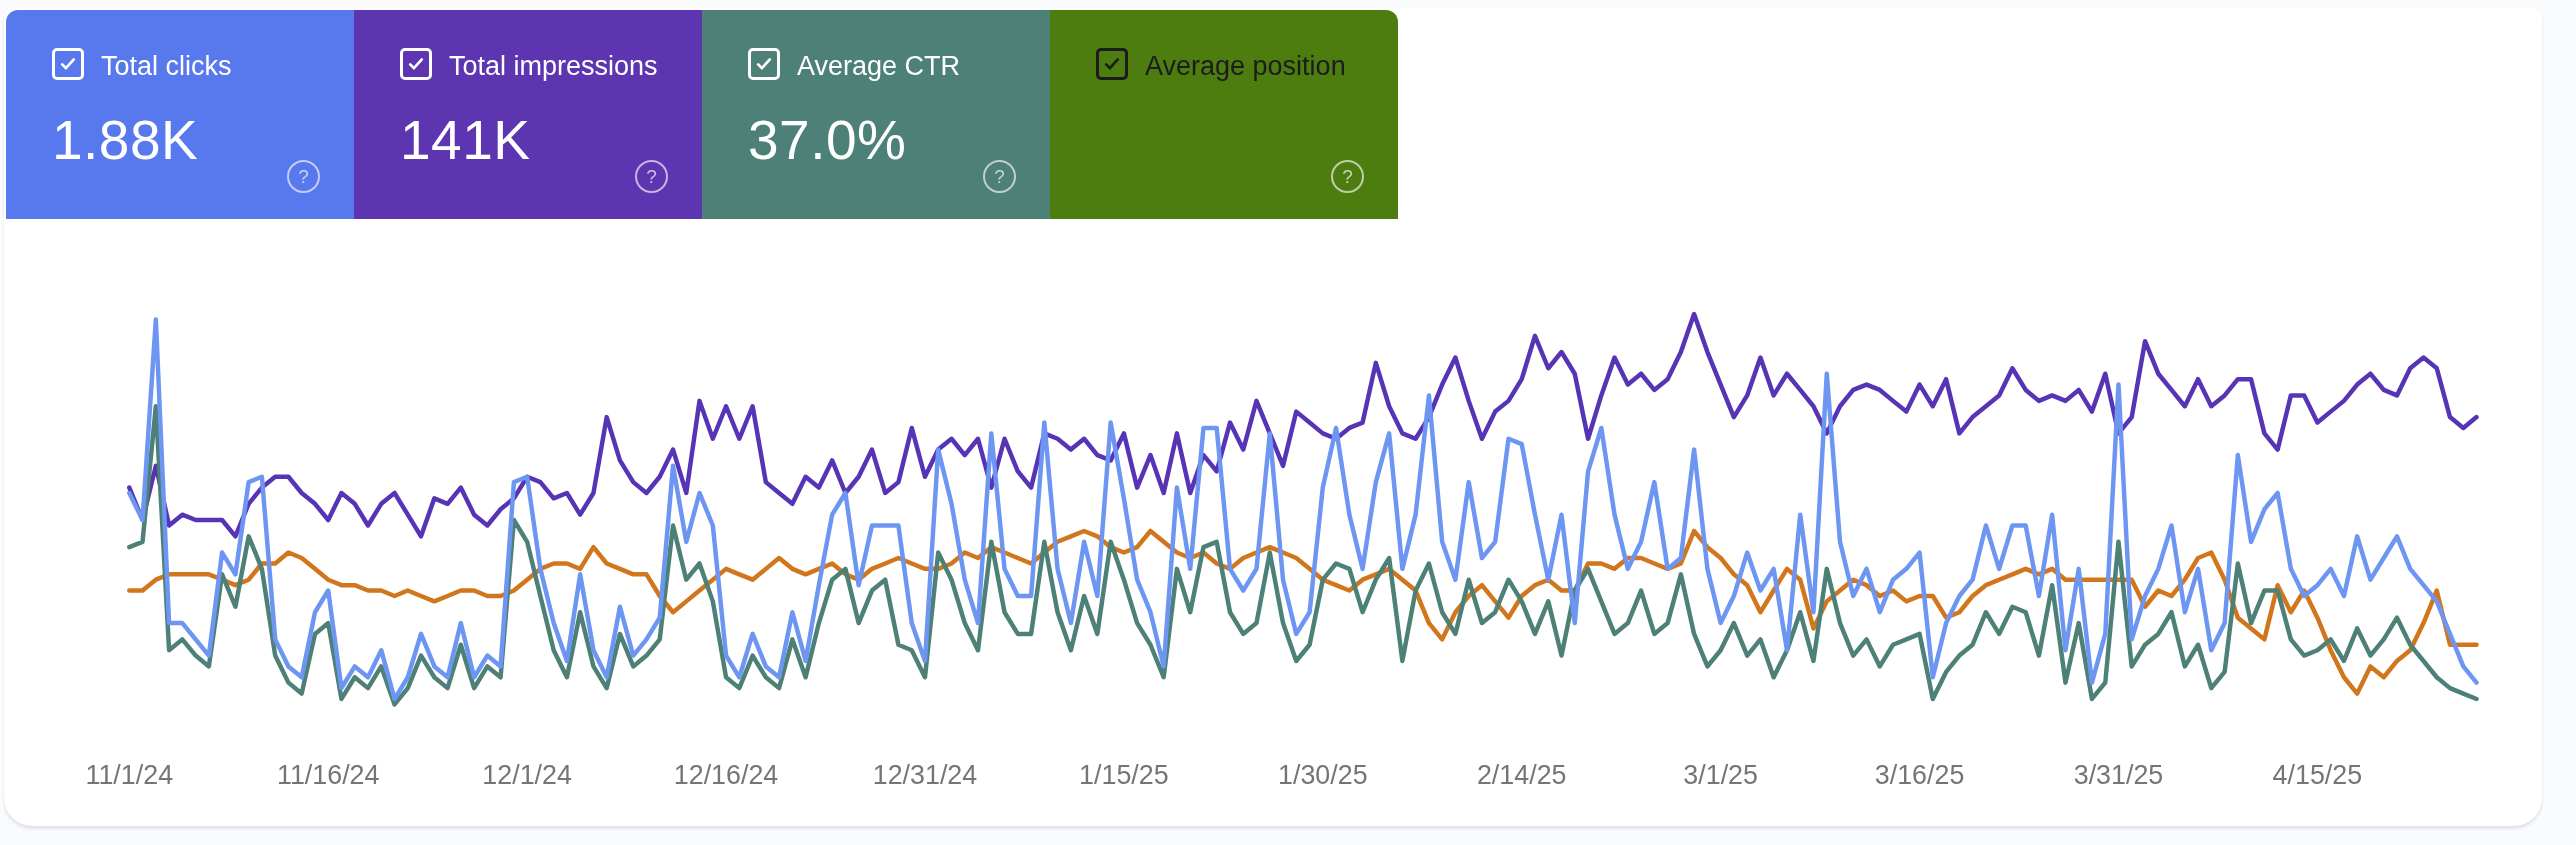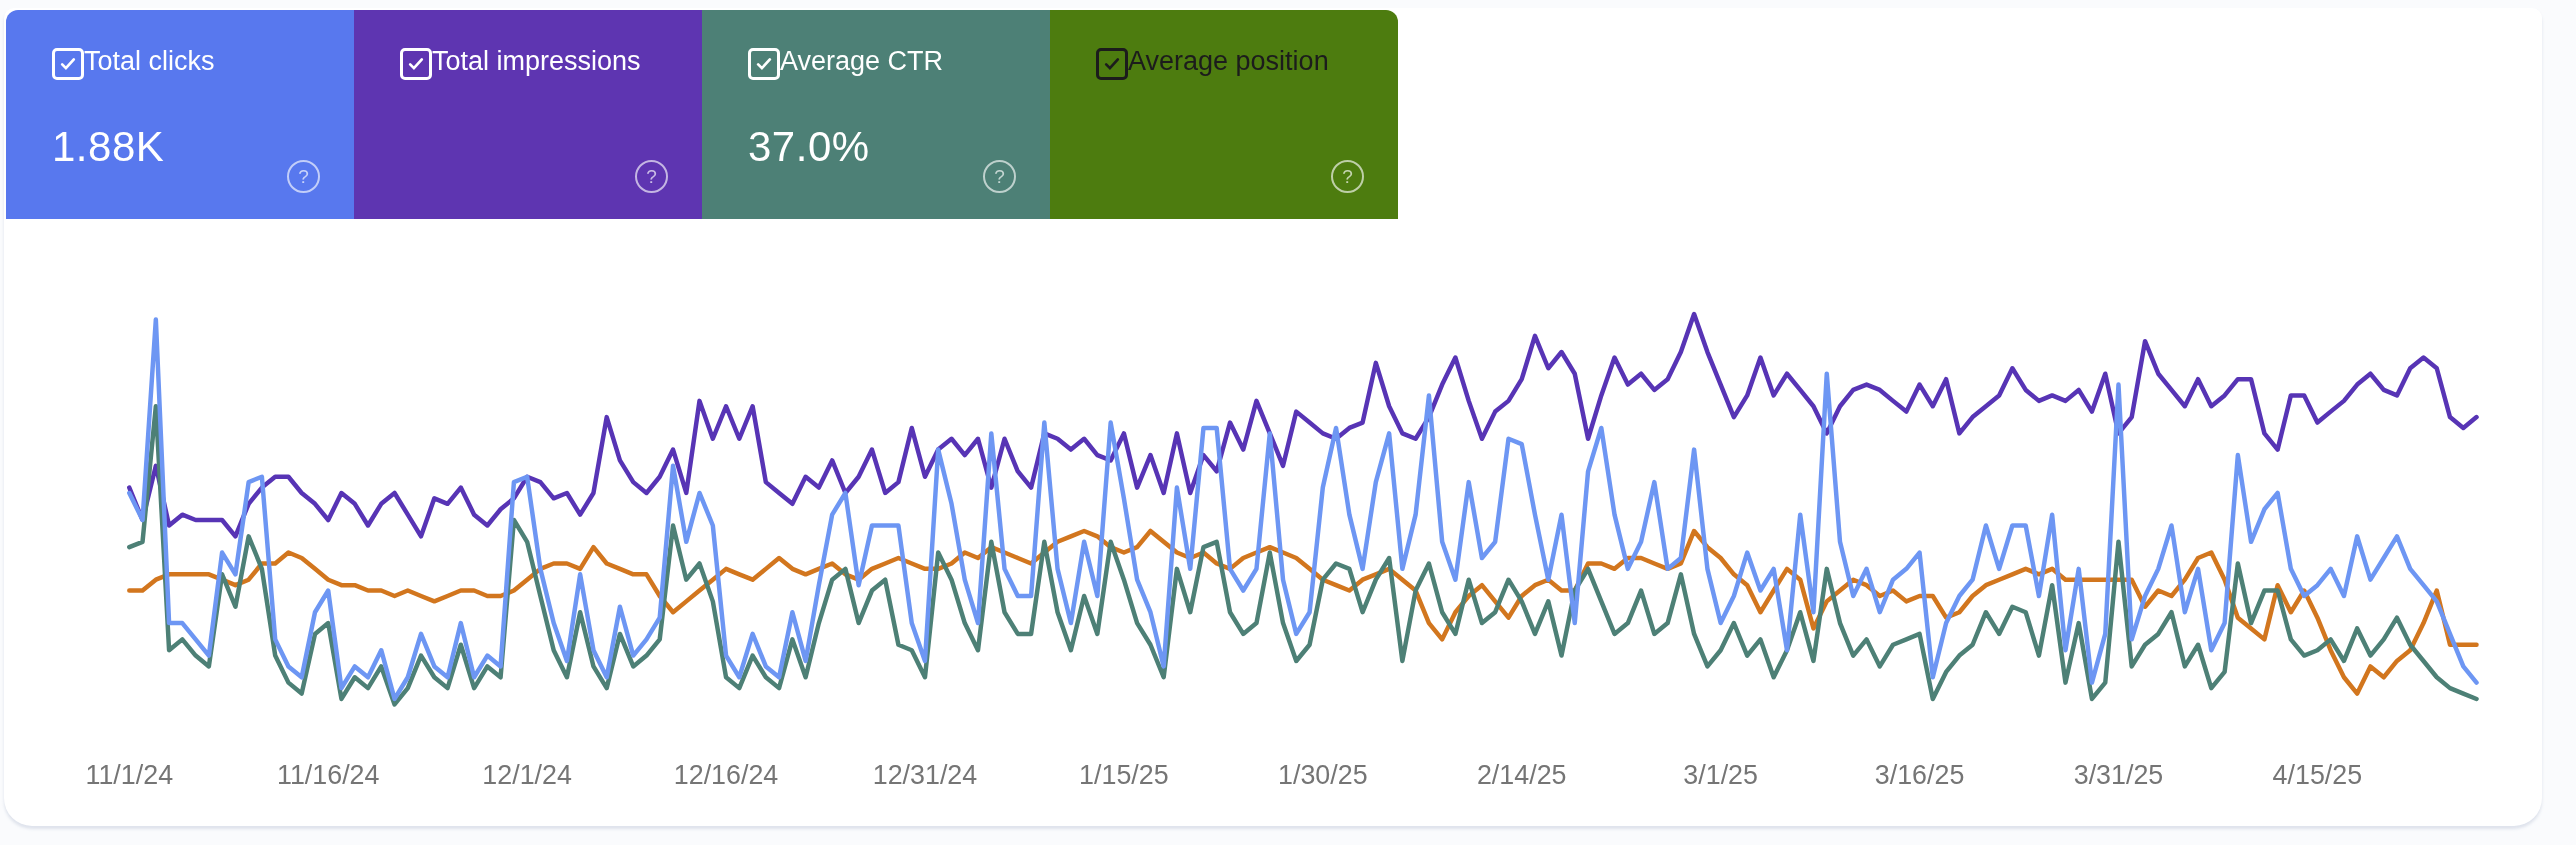--- a/index.html
+++ b/index.html
@@ -3,25 +3,25 @@
 <meta charset="utf-8">
 <style>
   html,body{margin:0;padding:0;background:#fdfdfe;font-family:"Liberation Sans",sans-serif;}
   #screen{position:relative;width:2576px;height:845px;background:#fafbfd;overflow:hidden;}
   #panel{position:absolute;left:4px;top:8px;width:2538px;height:818px;background:#ffffff;
          border-radius:10px 10px 28px 28px;box-shadow:0 3px 3px rgba(188,198,214,0.45);}
   .cards-row{position:absolute;left:6px;top:10px;display:flex;}
   .card{width:348px;height:209px;box-sizing:border-box;padding:38px 0 0 46px;position:relative;cursor:pointer;}
   .card:first-child{border-radius:12px 0 0 0;}
   .card:last-child{border-radius:0 12px 0 0;}
-  .card-head{display:flex;align-items:flex-start;font-size:27px;line-height:1;}
+  .card-head{display:flex;align-items:flex-end;gap:17px;font-size:27px;line-height:1;}
   .checkbox{width:26px;height:26px;border:3px solid currentColor;border-radius:5px;display:inline-flex;
             align-items:center;justify-content:center;flex:0 0 auto;}
   .checkbox svg{width:20px;height:20px;display:block;}
-  .card-value{font-size:42px;margin-top:43px;letter-spacing:0.5px;}
+  .card-value{font-size:55px;margin-top:28px;letter-spacing:0.5px;}
   .help{position:absolute;right:34px;bottom:26px;width:29px;height:29px;border:2.5px solid rgba(255,255,255,0.85);
         border-radius:50%;color:rgba(255,255,255,0.9);font-size:19px;display:flex;align-items:center;
         justify-content:center;opacity:0.75;cursor:pointer;}
   #chart-svg{position:absolute;left:0;top:239px;}
   #chart-svg text.tick{font-family:"Liberation Sans",sans-serif;font-size:27px;fill:#757575;}
 </style>
 </head>
 <body>
 
 <div id="screen">
@@ -45,20 +45,21 @@
 
     <div class="card" style="background: rgb(94, 53, 177); color: rgb(255, 255, 255);">
       <div class="card-head">
         <span class="checkbox">
           <svg viewBox="0 0 24 24">
               <path d="M5 12.5l4.5 4.5L19 6.5" stroke="currentColor" stroke-width="3.2" fill="none" stroke-linecap="round"></path>
             </svg>
         </span>
         <span>Total impressions</span>
       </div>
+      <div class="card-value">141K</div>
       <span class="help">
           <span>?</span>
         </span>
     </div>
 
     <div class="card" style="background: rgb(77, 128, 118); color: rgb(255, 255, 255);">
       <div class="card-head">
         <span class="checkbox">
           <svg viewBox="0 0 24 24">
               <path d="M5 12.5l4.5 4.5L19 6.5" stroke="currentColor" stroke-width="3.2" fill="none" stroke-linecap="round"></path>

